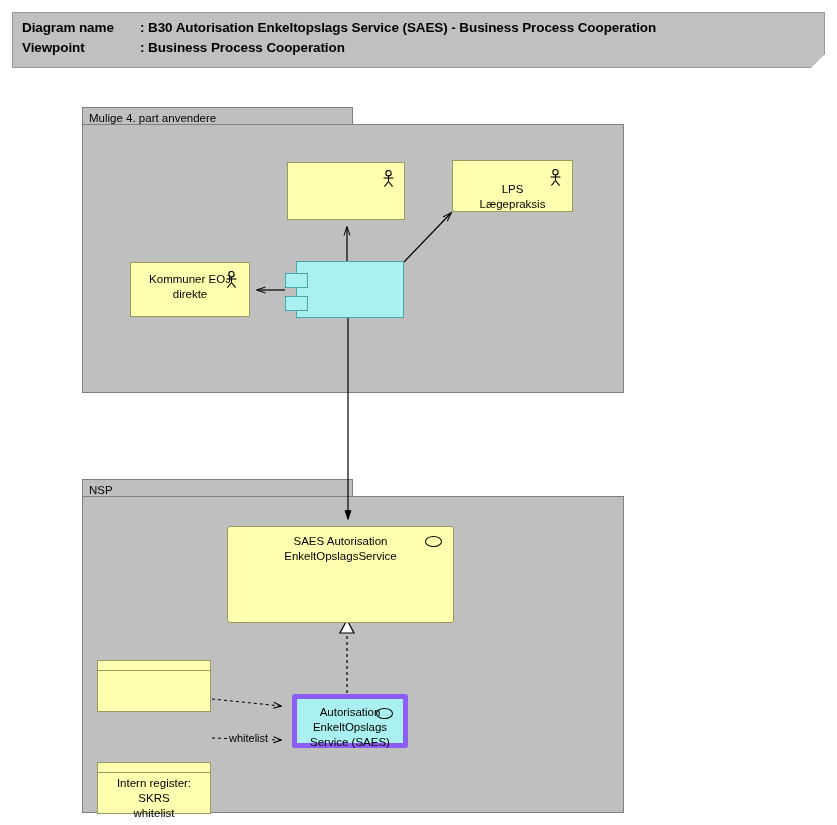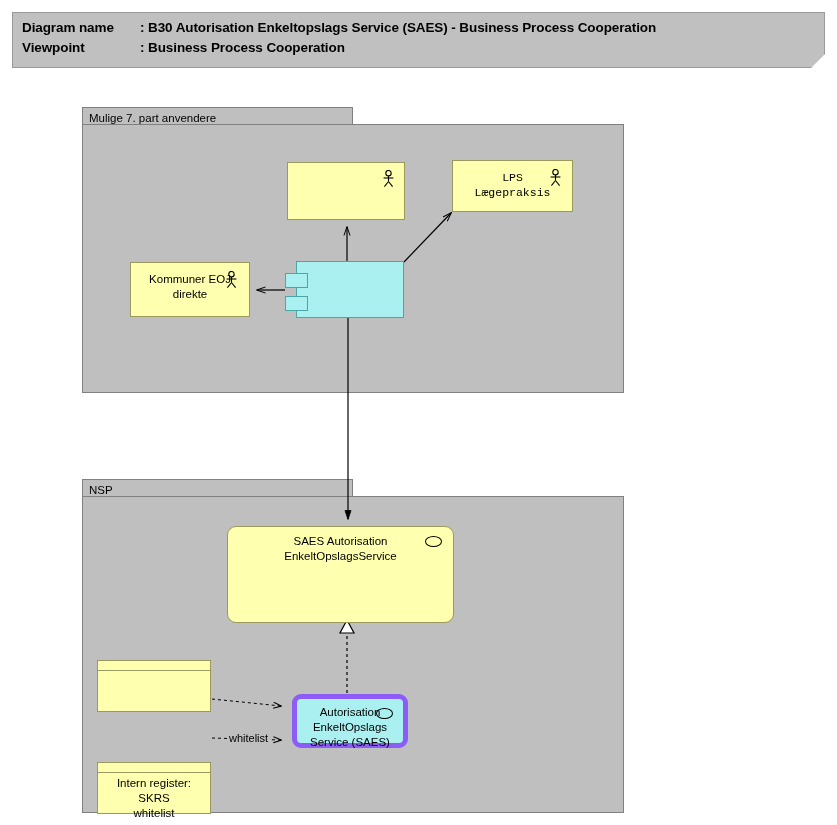--- a/index.html
+++ b/index.html
@@ -93,21 +93,21 @@
     box-sizing: border-box;
     white-space: pre-line;
   }
 
   
   #n-regioner  { left: 287px; top: 162px; width: 118px; height: 58px; }
   #n-lps       { left: 452px; top: 160px; width: 121px; height: 52px; }
   #n-kommuner  { left: 130px; top: 262px; width: 120px; height: 55px; }
 
   #n-regioner .label { top: 6px; }
-  #n-lps .label      { top: 9px; font-family: Liberation Mono, monospace; }
+  #n-lps .label      { top: 21px; }
   #n-kommuner .label { top: 9px; }
 
   
   .actor-icon {
     position: absolute;
     width: 13px;
     height: 18px;
   }
   #n-regioner .actor-icon { right: 9px;  top: 7px; }
   #n-lps .actor-icon      { right: 10px; top: 8px; }
@@ -148,21 +148,21 @@
     line-height: 15px;
     white-space: pre-line;
     color: #000;
   }
   #n-anvender { left: 285px; top: 261px; width: 119px; height: 57px; }
 
   
   .service {
     position: absolute;
     box-sizing: border-box;
-    border-radius: 9px;
+    border-radius: 3px;
   }
   #n-saes-service {
     left: 227px; top: 526px; width: 227px; height: 97px;
     background: #ffffb0;
     border: 1px solid #9a9a5e;
   }
   #n-saes-service .label {
     position: absolute;
     left: 0; right: 0; top: 7px;
     text-align: center;
@@ -249,21 +249,21 @@
 </head>
 <body>
 
 <div id="canvas">
 
   <div class="title-banner">
     <div class="title-line l1"><span class="title-label w1">Diagram name </span><span>: </span><span>B30 Autorisation Enkeltopslags Service (SAES) - Business Process Cooperation</span></div>
     <div class="title-line l2"><span class="title-label w1">Viewpoint</span><span>: </span><span>Business Process Cooperation</span></div>
   </div>
 
-  <div class="group-tab" id="group-3part-tab">Mulige 7. part anvendere</div>
+  <div class="group-tab" id="group-3part-tab">Mulige 4. part anvendere</div>
   <div class="group" id="group-3part"></div>
 
   <div class="group-tab" id="group-nsp-tab">NSP</div>
   <div class="group" id="group-nsp"></div>
 
   <svg id="connectors" viewBox="0 0 837 825">
     <defs>
       <marker id="arrow-open" markerWidth="10" markerHeight="10" refX="8.6" refY="3.4" orient="auto" markerUnits="userSpaceOnUse">
         <path d="M1,0.4 L9,3.4 L1,6.4" fill="none" stroke="#000" stroke-width="1.1"></path>
       </marker>

